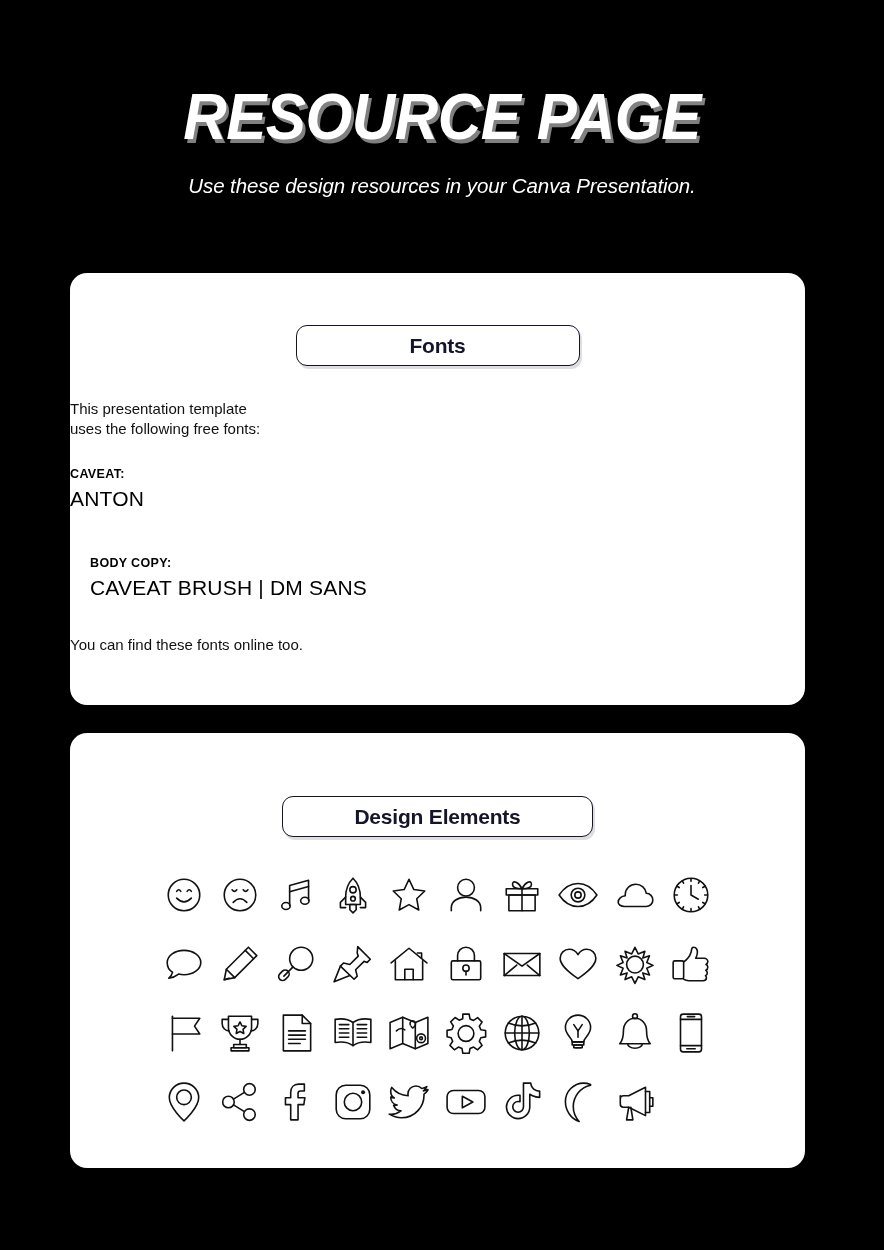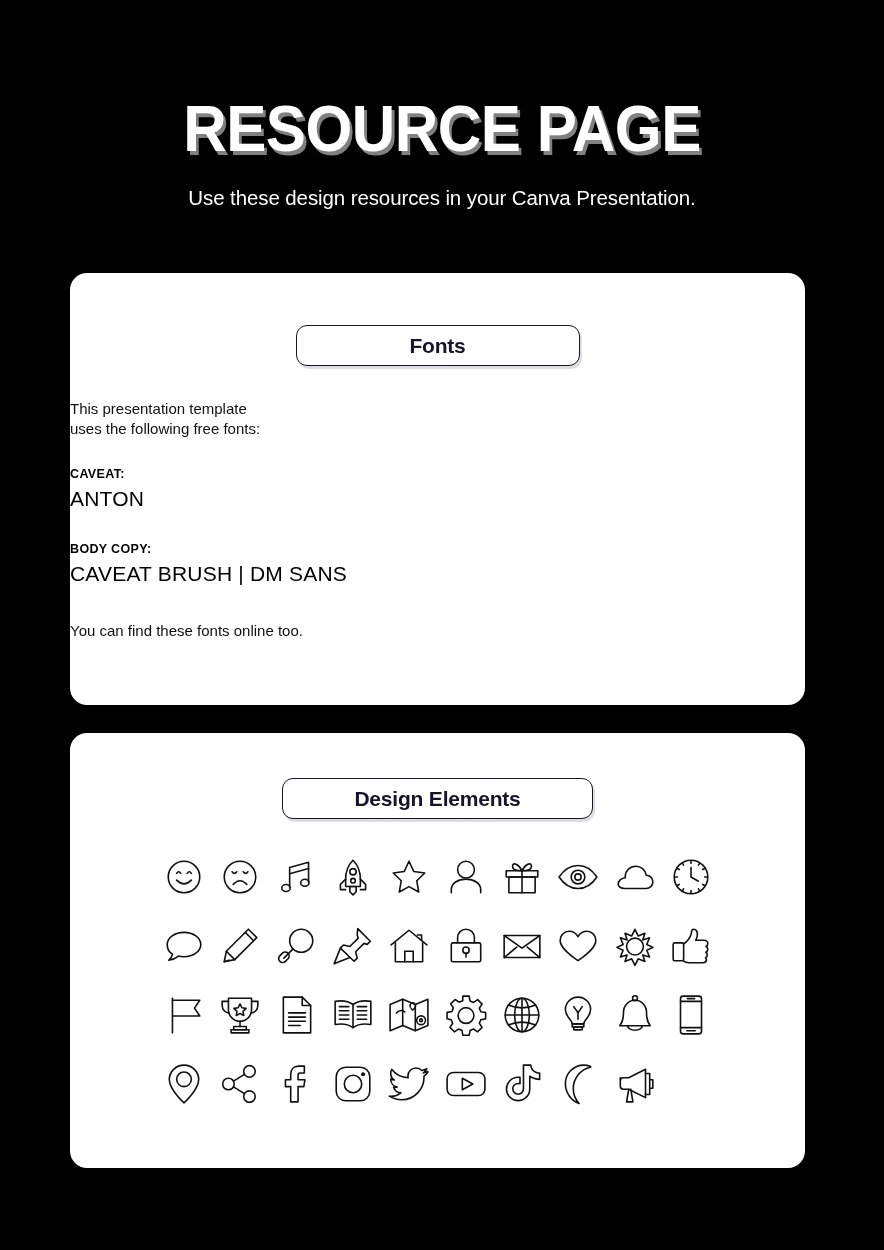--- a/index.html
+++ b/index.html
@@ -15,24 +15,25 @@
   .page {
     position: relative;
     width: 884px;
     height: 1250px;
     background: #000000;
   }
 
   
   .header {
     position: absolute;
-    top: 94px;
+    top: 82px;
     left: 0;
     width: 884px;
     text-align: center;
+    font-style: italic;
   }
 
   .page-title {
     font-family: "Liberation Sans Narrow", "Liberation Sans", "DejaVu Sans", sans-serif;
     font-weight: 700;
     font-size: 64px;
     line-height: 70px;
     letter-spacing: -0.5px;
     color: #ffffff;
     transform: scaleX(0.94);
@@ -83,34 +84,34 @@
 
   .pill-label {
     font-size: 21px;
     font-weight: 700;
     color: #14142b;
     letter-spacing: -0.2px;
     line-height: 1;
   }
 
   #fonts-pill { width: 284px; margin-top: 52px; }
-  #elements-pill { width: 311px; margin-top: 45px; }
+  #elements-pill { width: 311px; margin-top: 63px; }
 
   
   .fonts-body { text-align: left; color: #111111; }
 
   .fonts-intro {
     margin-top: 33px;
     font-size: 15px;
     line-height: 19.5px;
     color: #111111;
   }
 
   .font-group { margin-top: 29px; }
-  .font-group.second { margin-top: 31px; }
+  .font-group.second { margin-top: 45px; padding-left: 20px; }
 
   .font-group-label {
     font-size: 12.5px;
     font-weight: 700;
     letter-spacing: 0.35px;
     color: #000000;
   }
 
   .font-group-value {
     margin-top: 6px;

